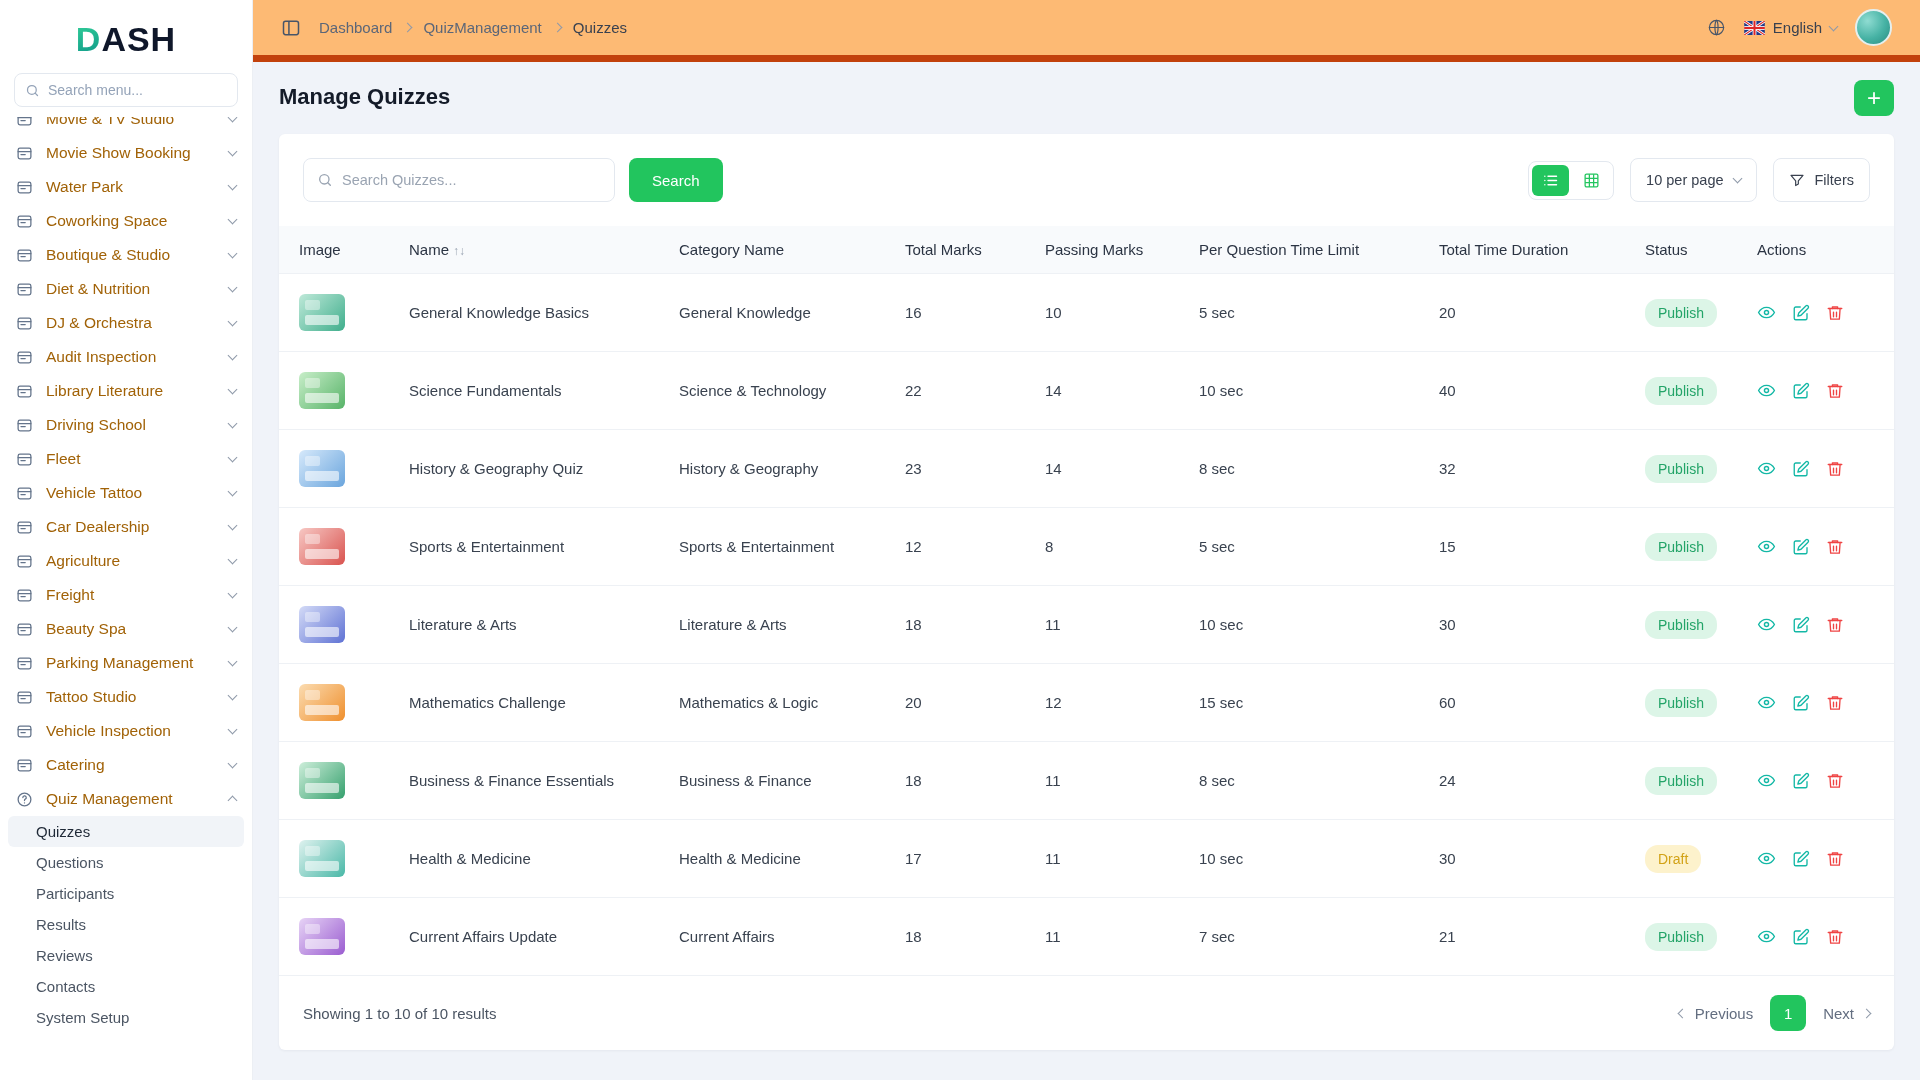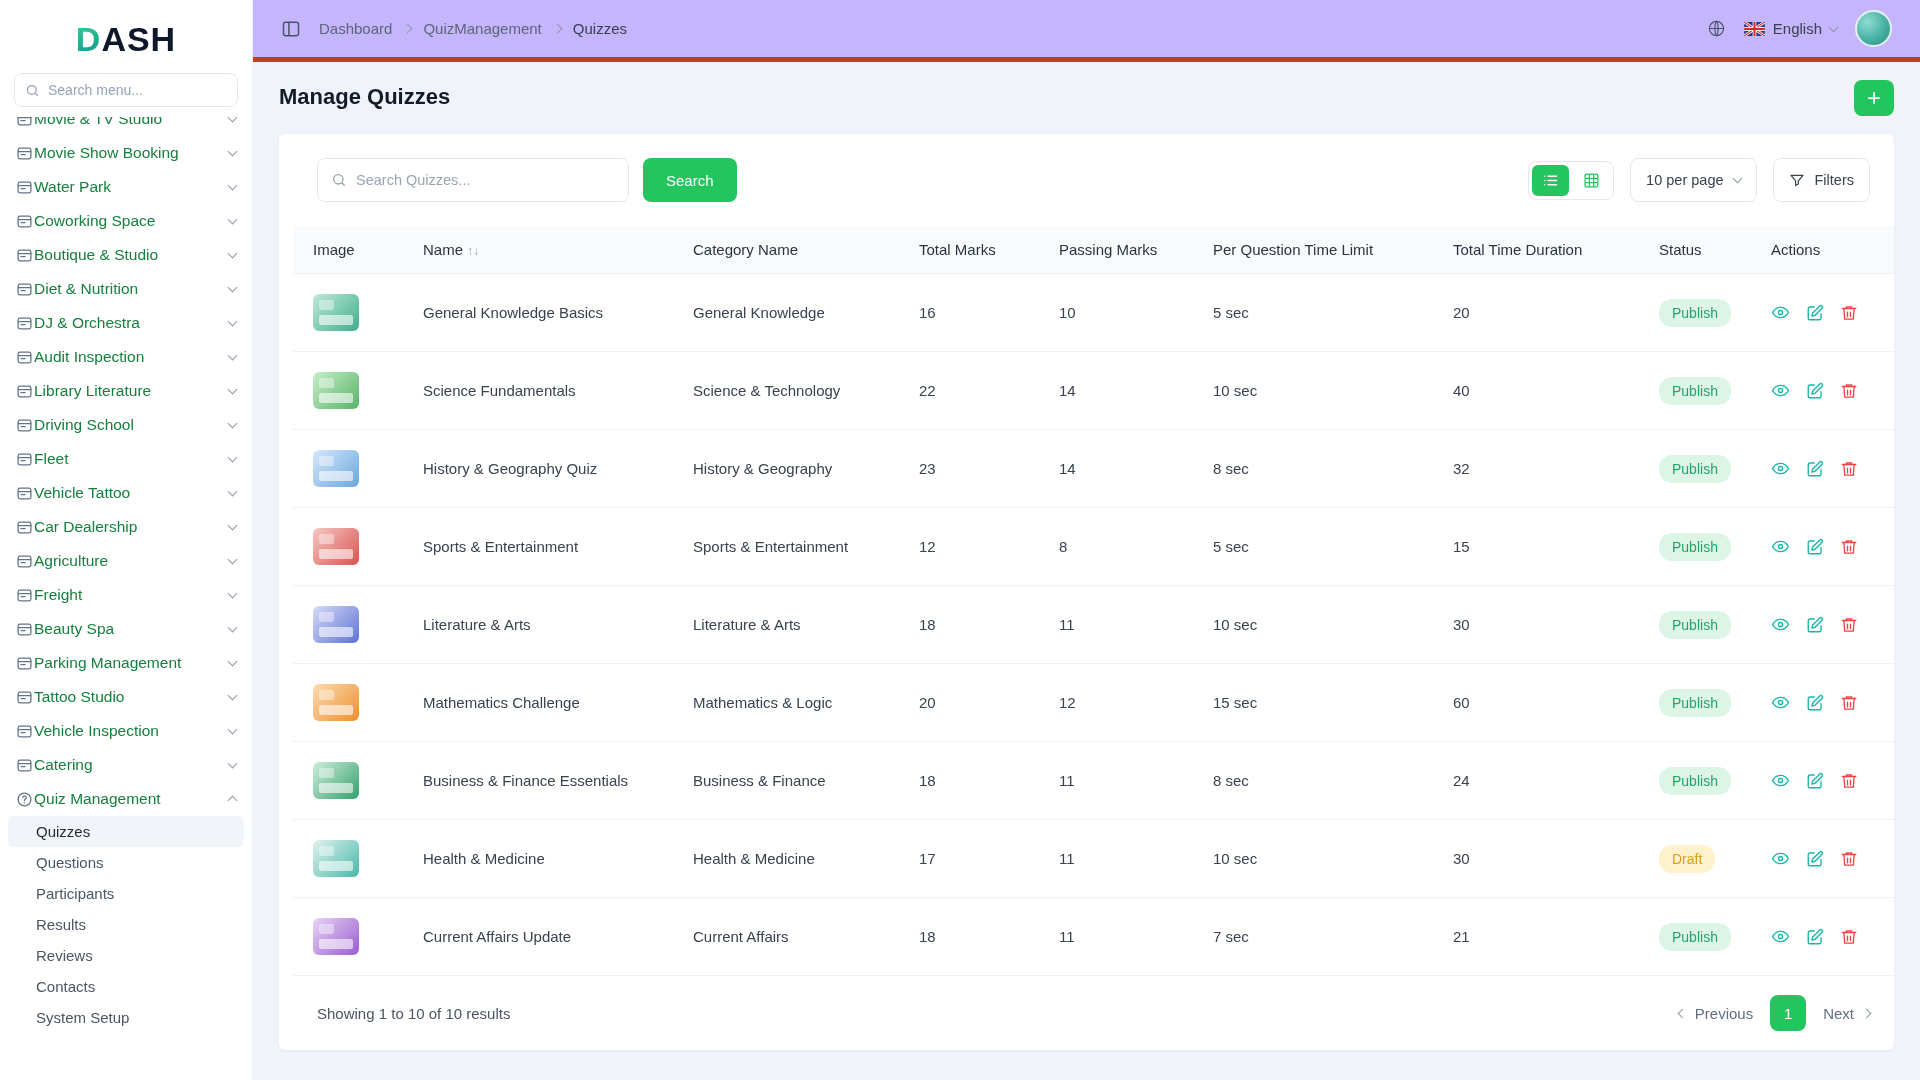--- a/index.html
+++ b/index.html
@@ -31,22 +31,22 @@
     border: 1px solid #e3e8ef; border-radius: 8px; padding: 8px 10px; background: #fff;
   }
   .menu-search input {
     border: none; outline: none; width: 100%; font-size: 14px;
     color: #334155; background: transparent; font-family: inherit;
   }
   .menu-search input::placeholder { color: #94a3b8; }
   .menu-scroll { flex: 1; overflow: hidden; }
   #menu-items { margin-top: -15px; }
   .mi {
-    display: flex; align-items: center; 
-    padding: 8px 16px; font-size: 15.5px; color: #15803d; cursor: pointer;
+    display: flex; align-items: center; gap: 12px;
+    padding: 8px 16px; font-size: 15.5px; color: #a16207; cursor: pointer;
     white-space: nowrap;
   }
   .mi-icon { display: flex; width: 18px; min-width: 18px; }
   .mi-label { flex: 1; overflow: hidden; text-overflow: ellipsis; }
   .chev {
     display: inline-block; width: 7px; height: 7px;
     border-right: 1.6px solid #8e99a9; border-bottom: 1.6px solid #8e99a9;
     transform: rotate(45deg); margin-top: -3px;
   }
   .chev.up { transform: rotate(-135deg); margin-top: 3px; }
@@ -54,22 +54,22 @@
   .chev.right { transform: rotate(-45deg); margin: 0; }
   .sub {
     margin: 0 8px; padding: 7px 16px 7px 28px; font-size: 15px; color: #4b5563;
     border-radius: 6px; cursor: pointer; white-space: nowrap;
   }
   .sub.active { background: #f1f4f8; color: #1f2937; }
 
   
   .main { flex: 1; display: flex; flex-direction: column; min-width: 0; }
   .topbar {
-    height: 62px; min-height: 62px; background: #c4b5fd;
-    border-bottom: 5px solid #c2410c;
+    height: 62px; min-height: 62px; background: #fdba74;
+    border-bottom: 7px solid #c2410c;
     display: flex; align-items: center; gap: 18px; padding: 0 28px;
   }
   .icon-btn { background: none; border: none; cursor: pointer; display: flex; align-items: center; }
   .breadcrumb { display: flex; align-items: center; gap: 12px; font-size: 15px; }
   .bc-link { color: #5b6678; cursor: pointer; text-decoration: none; }
   .bc-current { color: #39414f; }
   .topbar-right { margin-left: auto; display: flex; align-items: center; gap: 18px; }
   .lang { display: flex; align-items: center; gap: 8px; font-size: 15px; color: #39414f; cursor: pointer; }
   .avatar {
     width: 37px; height: 37px; border-radius: 50%;
@@ -83,21 +83,20 @@
   .page-title { font-size: 22px; font-weight: 700; color: #141b29; padding-top: 4px; }
   .add-btn {
     width: 40px; height: 36px; border: none; border-radius: 8px;
     background: #22c55e; color: #fff; font-size: 24px; line-height: 1;
     display: flex; align-items: center; justify-content: center; cursor: pointer;
   }
   .card {
     margin-top: 18px; background: #fff; border-radius: 6px;
     box-shadow: 0 1px 3px rgba(16, 24, 40, .05);
     overflow: hidden;
-    padding-left: 14px;
   }
 
   
   .toolbar { display: flex; align-items: center; gap: 14px; padding: 24px; }
   .search-box {
     display: flex; align-items: center; gap: 9px;
     border: 1px solid #e3e8ef; border-radius: 8px;
     height: 44px; width: 312px; padding: 0 13px; background: #fff;
   }
   .search-box input {

